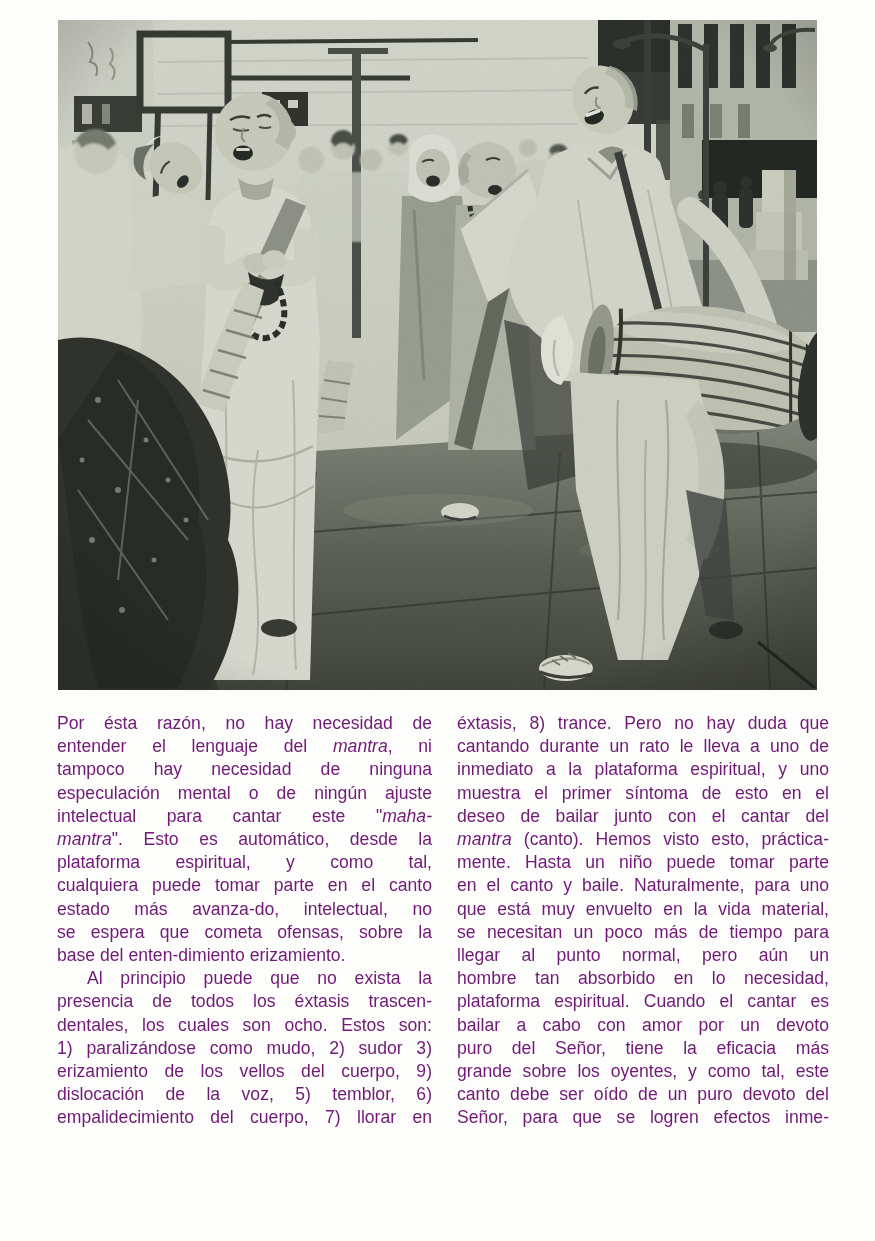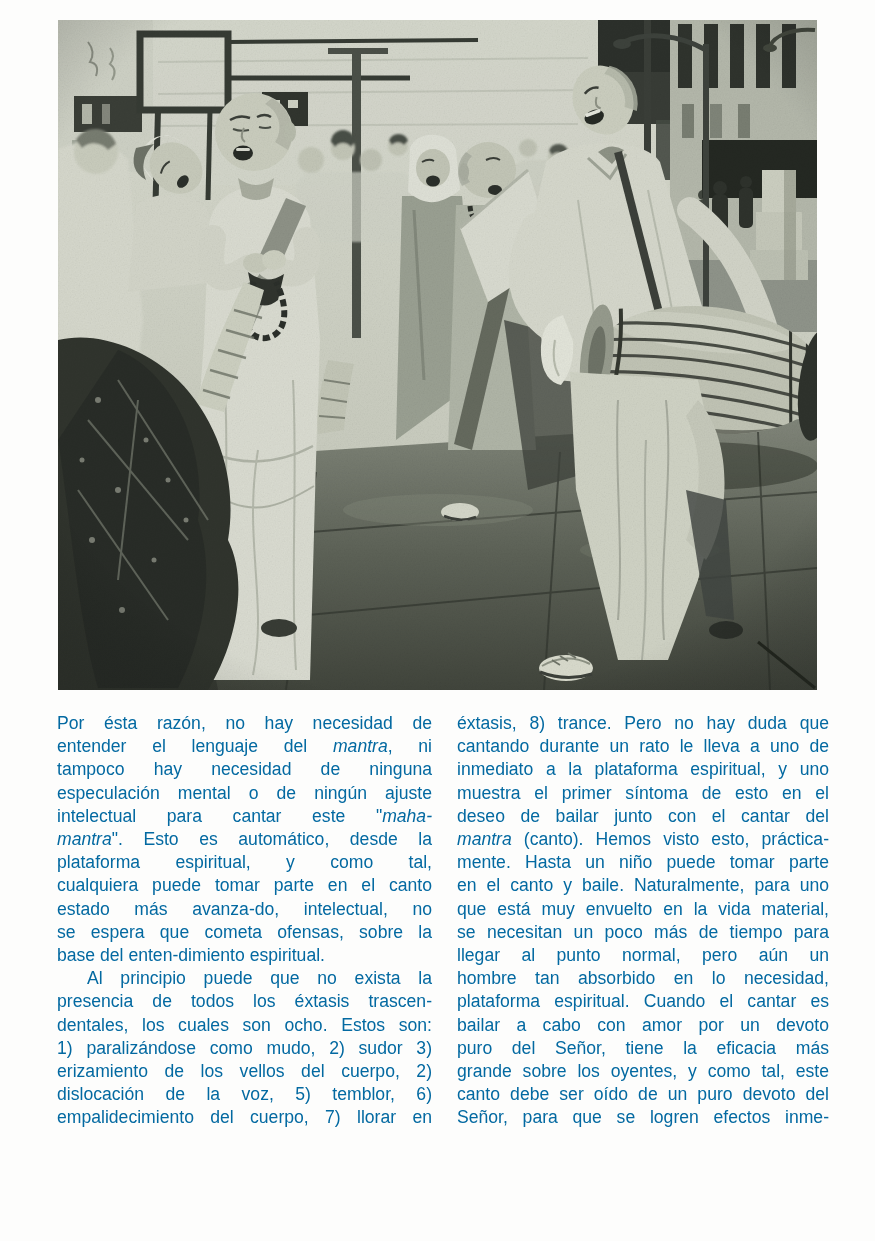--- a/index.html
+++ b/index.html
@@ -1,21 +1,21 @@
 <!DOCTYPE html>
 <html lang="es"><head>
 <meta charset="utf-8">
 <style>
   html,body{margin:0;padding:0;background:#ffffff;}
   .page{position:relative;width:875px;height:1241px;background:#fdfdfc;overflow:hidden;
         font-family:"Liberation Sans", sans-serif;}
   .photo-wrap{position:absolute;left:58px;top:20px;width:759px;height:670px;}
   .photo-wrap svg{display:block;width:759px;height:670px;}
   .columns{position:absolute;left:57px;top:712px;width:772px;display:flex;gap:25px;}
-  .col{color:#0369a1;font-size:17.6px;line-height:23.2px;}
+  .col{color:#701a75;font-size:17.6px;line-height:23.2px;}
   .col-left{width:375px;}
   .col-right{width:372px;}
   .para{margin:0;}
   .tline{text-align:justify;text-align-last:justify;white-space:normal;}
   .tline.noj{text-align-last:left;}
   .para.indent .tline:first-child{text-indent:30px;}
   em{font-style:italic;}
 </style>
 </head>
 <body>
@@ -327,28 +327,28 @@
           <div class="tline">Por ésta razón, no hay necesidad de</div>
           <div class="tline">entender el lenguaje del <em>mantra</em>, ni</div>
           <div class="tline">tampoco hay necesidad de ninguna</div>
           <div class="tline">especulación mental o de ningún ajuste</div>
           <div class="tline">intelectual para cantar este "<em>maha-</em></div>
           <div class="tline"><em>mantra</em>". Esto es automático, desde la</div>
           <div class="tline">plataforma espiritual, y como tal,</div>
           <div class="tline">cualquiera puede tomar parte en el canto</div>
           <div class="tline">estado más avanza-do, intelectual, no</div>
           <div class="tline">se espera que cometa ofensas, sobre la</div>
-          <div class="tline noj">base del enten-dimiento espiritual.</div>
+          <div class="tline noj">base del enten-dimiento erizamiento.</div>
         </div>
       <div class="para indent">
           <div class="tline">Al principio puede que no exista la</div>
           <div class="tline">presencia de todos los éxtasis trascen-</div>
           <div class="tline">dentales, los cuales son ocho. Estos son:</div>
           <div class="tline">1) paralizándose como mudo, 2) sudor 3)</div>
-          <div class="tline">erizamiento de los vellos del cuerpo, 2)</div>
+          <div class="tline">erizamiento de los vellos del cuerpo, 9)</div>
           <div class="tline">dislocación de la voz, 5) temblor, 6)</div>
           <div class="tline">empalidecimiento del cuerpo, 7) llorar en</div>
         </div>
     </div>
     <div class="col col-right">
       <div class="para">
           <div class="tline">éxtasis, 8) trance. Pero no hay duda que</div>
           <div class="tline">cantando durante un rato le lleva a uno de</div>
           <div class="tline">inmediato a la plataforma espiritual, y uno</div>
           <div class="tline">muestra el primer síntoma de esto en el</div>

